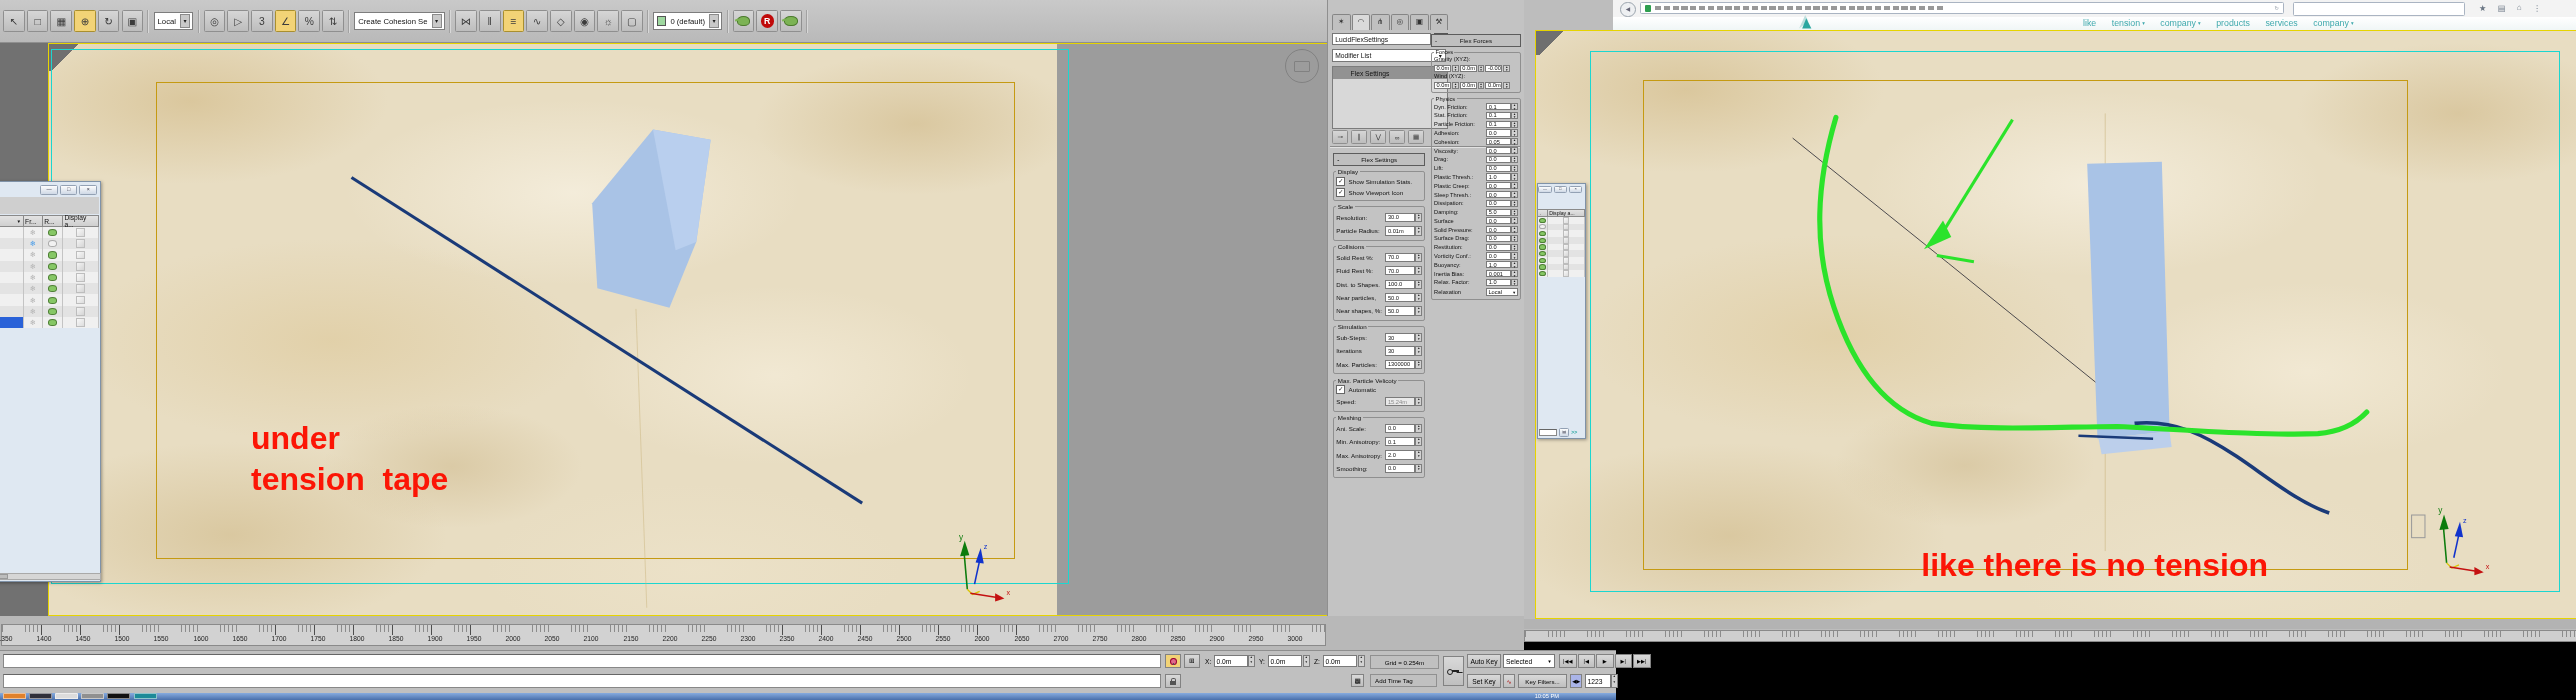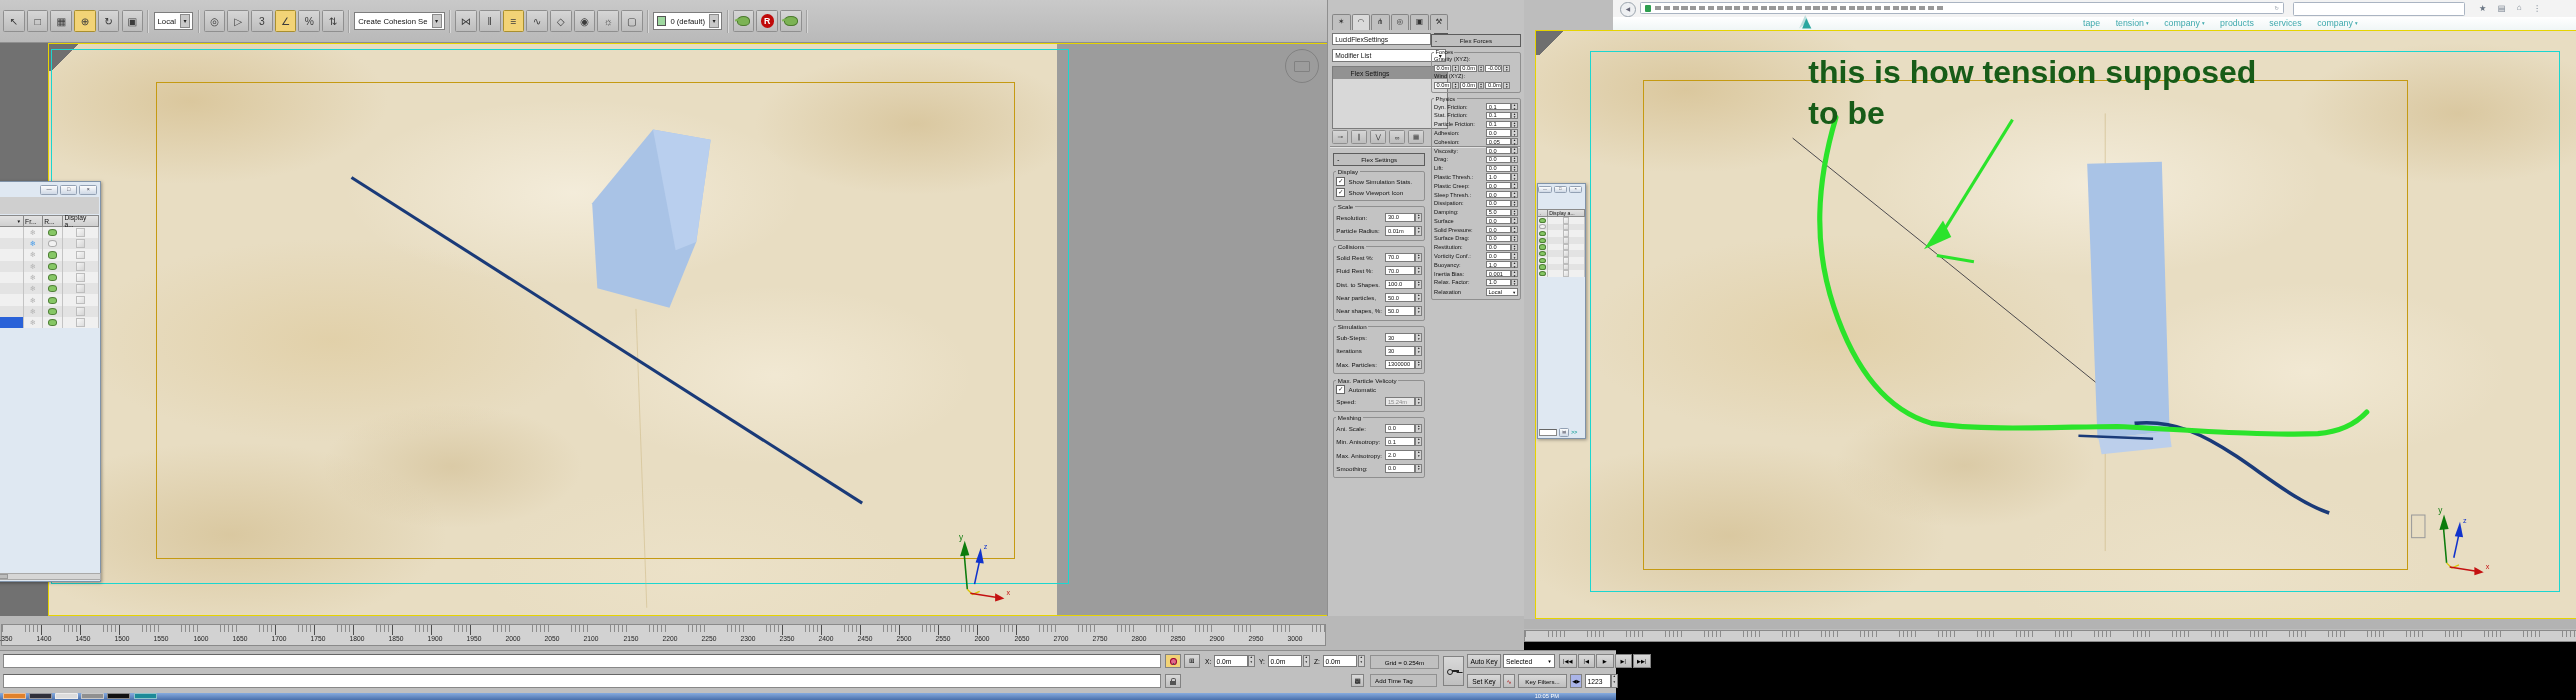--- a/index.html
+++ b/index.html
@@ -114,21 +114,21 @@
         <span class="gico">⌂</span>
         <span class="gico">⋮</span>
       </div>
       <div class="abs" style="left:0;top:16.5px;width:100%;height:13.4px;background:linear-gradient(#ffffff,#f0f6f6);"></div>
       <svg class="abs" style="left:183px;top:14.4px;" width="18.5" height="15.5" viewBox="0 0 36 30">
         <polygon points="6,28 18,2 24,14" fill="#bfe0de"></polygon>
         <polygon points="12,28 20,8 30,28" fill="#2aa7a0"></polygon>
       </svg>
       <div class="bmenu" id="bmenu">
           <div class="bmi">
-            <span>tape</span>
+            <span>like</span>
           </div>
           <div class="bmi">
             <span>tension</span>
             <span class="mcaret">▾</span>
           </div>
           <div class="bmi">
             <span>company</span>
             <span class="mcaret">▾</span>
           </div>
           <div class="bmi">
@@ -166,21 +166,21 @@
           <text x="4" y="12" fill="#0c7c0c" font-size="16">y</text>
           <line x1="34" y1="98" x2="44" y2="52" stroke="#1133cc" stroke-width="3"></line>
           <polygon points="36,56 52,58 46,28" fill="#1133cc"></polygon>
           <text x="52" y="30" fill="#1133cc" font-size="14">z</text>
           <path d="M20,108 L30,118 L44,112" fill="none" stroke="#d8c400" stroke-width="2.5"></path>
           <line x1="26" y1="116" x2="78" y2="124" stroke="#c41111" stroke-width="3"></line>
           <polygon points="74,116 74,132 92,126" fill="#c41111"></polygon>
           <text x="96" y="120" fill="#c41111" font-size="14">x</text>
         </g>
       </svg>
-      <div class="anno" style="left:272px;top:20.6px;color:#175c18;"><span>this is how tension supposed</span><br><span>to be</span></div>
+      <div class="anno" style="left:385px;top:514px;color:#fc1505;">like there is no tension</div>
     </div>
 
     <div class="abs xwin" style="left:13.4px;top:183px;width:49px;height:256px;">
       <div class="xtitle" style="height:8.2px;">
         <div class="xbtn" style="width:11.3px;height:5.7px;font-size:4.1px;line-height:4.6px;">—</div>
         <div class="xbtn" style="width:11.3px;height:5.7px;font-size:4.1px;line-height:4.6px;">□</div>
         <div class="xbtn" style="width:11.3px;height:5.7px;font-size:4.1px;line-height:4.6px;">×</div>
       </div>
       <div style="height:15.5px;"></div>
       <div class="xrow">
@@ -348,20 +348,21 @@
         <text x="4" y="12" fill="#0c7c0c" font-size="16">y</text>
         <line x1="34" y1="98" x2="44" y2="52" stroke="#1133cc" stroke-width="3"></line>
         <polygon points="36,56 52,58 46,28" fill="#1133cc"></polygon>
         <text x="52" y="30" fill="#1133cc" font-size="14">z</text>
         <path d="M20,108 L30,118 L44,112" fill="none" stroke="#d8c400" stroke-width="2.5"></path>
         <line x1="26" y1="116" x2="78" y2="124" stroke="#c41111" stroke-width="3"></line>
         <polygon points="74,116 74,132 92,126" fill="#c41111"></polygon>
         <text x="96" y="120" fill="#c41111" font-size="14">x</text>
       </g>
     </svg>
+    <div class="anno" style="left:202px;top:374px;color:#fc1505;"><span>under</span><br><span>tension  tape</span></div>
   </div>
 
   <div id="cmdpanel" class="abs">
     <div class="abs" style="left:4.1px;top:14.4px;display:flex;gap:1px;">
       <div class="tab">✶</div>
       <div class="tab act">◠</div>
       <div class="tab">⋔</div>
       <div class="tab">◎</div>
       <div class="tab">▣</div>
       <div class="tab">⚒</div>

